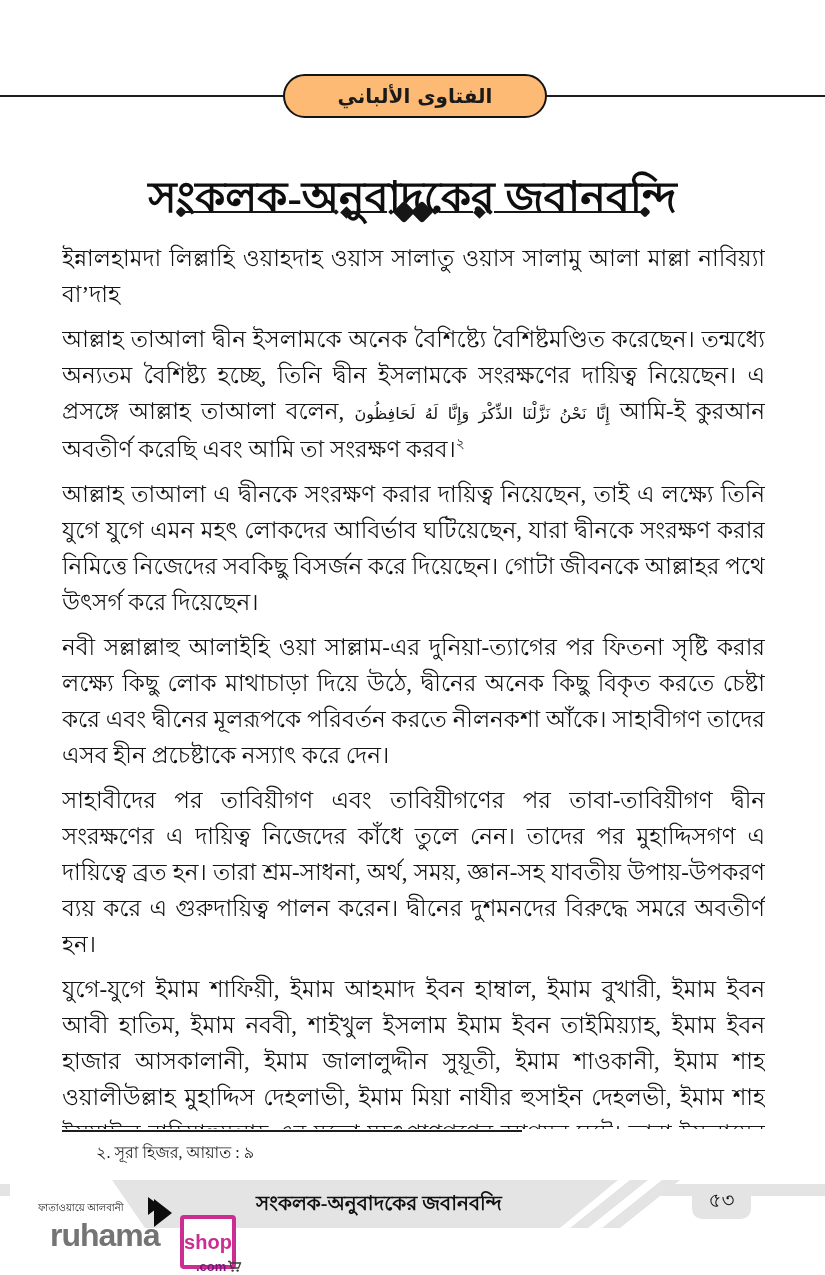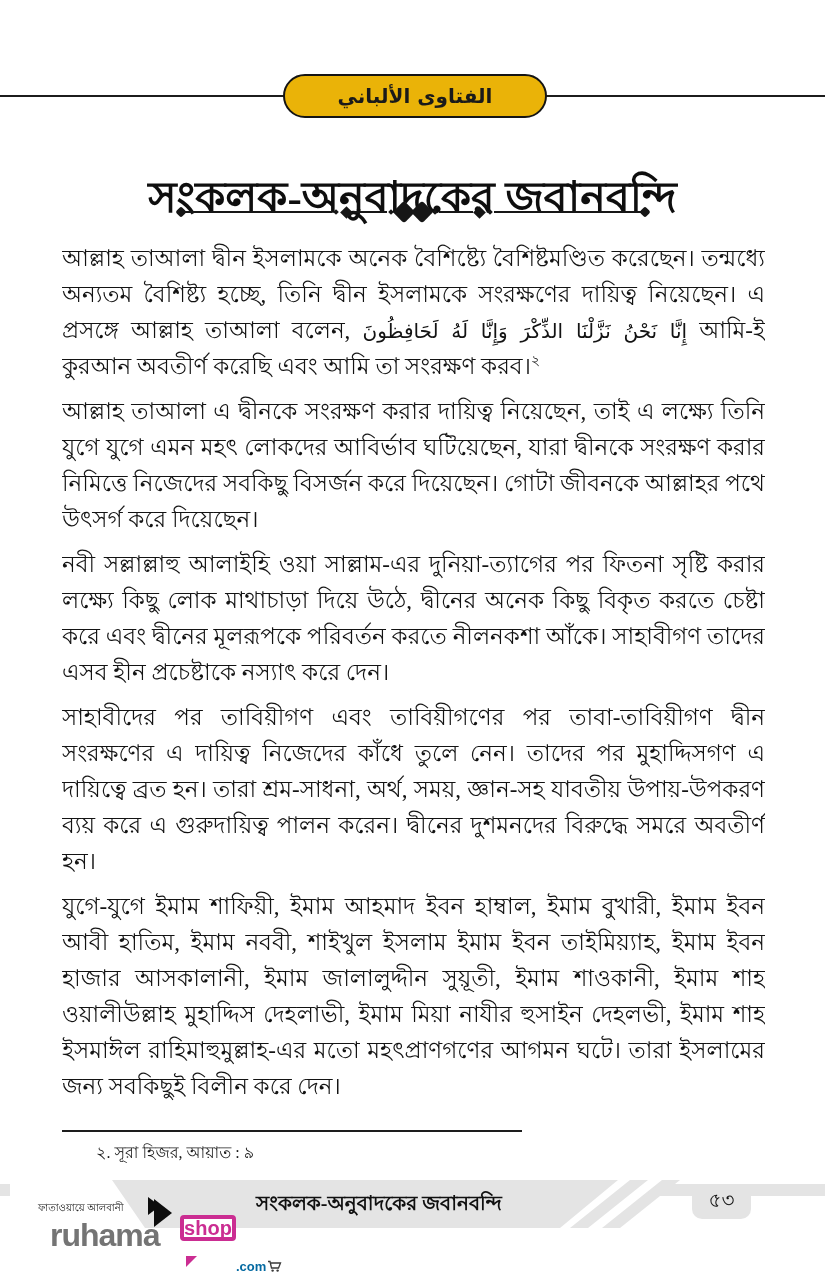--- a/index.html
+++ b/index.html
@@ -4,21 +4,21 @@
 <style>
   html,body{margin:0;padding:0;background:#ffffff;}
   #page{
     position:relative;width:825px;height:1275px;background:#ffffff;overflow:hidden;
     font-family:"Liberation Serif","DejaVu Sans",serif;color:#131313;
   }
   
   .header-rule{position:absolute;left:0;top:95px;width:825px;height:2px;background:#1c1c1c;}
   .header-pill{
     position:absolute;left:283px;top:74px;width:264px;height:44px;
-    background:#eab308;border:2px solid #141414;border-radius:24px;
+    background:#fdba74;border:2px solid #141414;border-radius:24px;
     display:flex;align-items:center;justify-content:center;box-sizing:border-box;
   }
   .header-pill .arabic-banner{
     font-family:"DejaVu Sans",sans-serif;font-size:20px;font-weight:bold;color:#1a1a1a;direction:rtl;
   }
   .page-title{
     position:absolute;left:0;top:136px;width:825px;text-align:center;
     font-size:43px;font-weight:900;color:#0e0e0e;letter-spacing:0;
   }
   
@@ -33,21 +33,21 @@
   .dmd.end{width:8px;height:8px;border-radius:2px;}
   .dmd.marker{width:9px;height:9px;margin:0 2px;}
   .dmd.big{width:16px;height:16px;margin:0 1px;border-radius:3px;}
   .dmd.dot{width:4px;height:4px;margin:0 2px;}
   
   .body-text{
     position:absolute;left:62px;top:241px;width:703px;height:888px;overflow:hidden;
     font-size:23px;line-height:36px;text-align:justify;
   }
   .body-text p{margin:0 0 9px 0;}
-  .arabic{font-family:"DejaVu Sans",sans-serif;font-size:20px;direction:rtl;unicode-bidi:isolate;}
+  .arabic{font-family:"DejaVu Sans",sans-serif;font-size:16px;direction:rtl;unicode-bidi:isolate;}
   sup.fn{font-size:14px;line-height:0;}
   
   .footnote-rule{position:absolute;left:62px;top:1130px;width:460px;height:2px;background:#1d1d1d;}
   .footnote{position:absolute;left:76px;top:1140px;font-size:16px;color:#1a1a1a;margin-left:20px;}
   
   .band{position:absolute;background:#e4e4e4;}
   .band.left-strip{left:0;top:1184px;width:10px;height:12px;}
   .band.center{
     left:110px;top:1180px;width:508px;height:48px;
     clip-path:polygon(2px 0,100% 0,calc(100% - 58px) 100%,35px 100%);
@@ -69,34 +69,34 @@
   .play-arrow{position:absolute;left:148px;top:1197px;width:26px;height:30px;z-index:5;}
   .play-arrow .tri{position:absolute;width:0;height:0;}
   .play-arrow .tri.big{left:6px;top:2px;border-top:14px solid transparent;border-bottom:14px solid transparent;border-left:18px solid #0d0d0d;}
   .play-arrow .tri.small{left:0;top:0;border-top:9px solid transparent;border-bottom:9px solid transparent;border-left:12px solid #0d0d0d;}
   .logo-ruhama{
     position:absolute;left:50px;top:1217px;z-index:5;
     font-family:"Liberation Sans",sans-serif;font-weight:bold;font-size:32px;
     color:#747474;letter-spacing:-1px;
   }
   .logo-bubble{
-    position:absolute;left:180px;top:1215px;width:56px;height:26px;z-index:6;
+    position:absolute;left:180px;top:1215px;width:56px;height:54px;z-index:6;
     background:#ffffff;border:4px solid #cb2d92;border-radius:4px;box-sizing:border-box;
     display:flex;align-items:center;justify-content:center;
   }
   .logo-bubble .shop{
     font-family:"Liberation Sans",sans-serif;font-weight:bold;font-size:20px;color:#cb2d92;
   }
   .bubble-tail{
     position:absolute;left:186px;top:1256px;width:0;height:0;z-index:5;
     border-top:11px solid #cb2d92;border-right:11px solid transparent;
   }
   .logo-domain{
     position:absolute;left:196px;top:1259px;z-index:6;display:flex;align-items:center;gap:1px;
-    font-family:"Liberation Sans",sans-serif;font-weight:bold;font-size:13px;color:#0369a1;margin-left:40px;
+    font-family:"Liberation Sans",sans-serif;font-weight:bold;font-size:13px;color:#701a75;
   }
 </style>
 </head>
 <body>
 
 <div id="page">
 
   <div class="header-rule"></div>
   <div class="header-pill">
     <span class="arabic-banner">الفتاوى الألباني</span>
@@ -115,20 +115,21 @@
     <span class="dmd big"></span>
     <span class="dmd dot"></span>
     <span class="seg short"></span>
     <span class="dmd marker"></span>
     <span class="dmd dot"></span>
     <span class="seg long"></span>
     <span class="dmd end"></span>
   </div>
 
   <div class="body-text" id="body-paragraphs">
+      <p><span>ইন্নালহামদা লিল্লাহি ওয়াহদাহ ওয়াস সালাতু ওয়াস সালামু আলা মাল্লা নাবিয়্যা বা’দাহ</span></p>
       <p><span>আল্লাহ তাআলা দ্বীন ইসলামকে অনেক বৈশিষ্ট্যে বৈশিষ্টমণ্ডিত করেছেন। তন্মধ্যে অন্যতম বৈশিষ্ট্য হচ্ছে, তিনি দ্বীন ইসলামকে সংরক্ষণের দায়িত্ব নিয়েছেন। এ প্রসঙ্গে আল্লাহ তাআলা বলেন,  </span><span class="arabic">إِنَّا نَحْنُ نَزَّلْنَا الذِّكْرَ وَإِنَّا لَهُ لَحَافِظُونَ</span><span> আমি-ই কুরআন অবতীর্ণ করেছি এবং আমি তা সংরক্ষণ করব।</span><sup class="fn">২</sup></p>
       <p><span>আল্লাহ তাআলা এ দ্বীনকে সংরক্ষণ করার দায়িত্ব নিয়েছেন, তাই এ লক্ষ্যে তিনি যুগে যুগে এমন মহৎ লোকদের আবির্ভাব ঘটিয়েছেন, যারা দ্বীনকে সংরক্ষণ করার নিমিত্তে নিজেদের সবকিছু বিসর্জন করে দিয়েছেন। গোটা জীবনকে আল্লাহর পথে উৎসর্গ করে দিয়েছেন।</span></p>
       <p><span>নবী সল্লাল্লাহু আলাইহি ওয়া সাল্লাম-এর দুনিয়া-ত্যাগের পর ফিতনা সৃষ্টি করার লক্ষ্যে কিছু লোক মাথাচাড়া দিয়ে উঠে, দ্বীনের অনেক কিছু বিকৃত করতে চেষ্টা করে এবং দ্বীনের মূলরূপকে পরিবর্তন করতে নীলনকশা আঁকে। সাহাবীগণ তাদের এসব হীন প্রচেষ্টাকে নস্যাৎ করে দেন।</span></p>
       <p><span>সাহাবীদের পর তাবিয়ীগণ এবং তাবিয়ীগণের পর তাবা-তাবিয়ীগণ দ্বীন সংরক্ষণের এ দায়িত্ব নিজেদের কাঁধে তুলে নেন। তাদের পর মুহাদ্দিসগণ এ দায়িত্বে ব্রত হন। তারা শ্রম-সাধনা, অর্থ, সময়, জ্ঞান-সহ যাবতীয় উপায়-উপকরণ ব্যয় করে এ গুরুদায়িত্ব পালন করেন। দ্বীনের দুশমনদের বিরুদ্ধে সমরে অবতীর্ণ হন।</span></p>
       <p><span>যুগে-যুগে ইমাম শাফিয়ী, ইমাম আহমাদ ইবন হাম্বাল, ইমাম বুখারী, ইমাম ইবন আবী হাতিম, ইমাম নববী, শাইখুল ইসলাম ইমাম ইবন তাইমিয়্যাহ, ইমাম ইবন হাজার আসকালানী, ইমাম জালালুদ্দীন সুয়ূতী, ইমাম শাওকানী, ইমাম শাহ ওয়ালীউল্লাহ মুহাদ্দিস দেহলাভী, ইমাম মিয়া নাযীর হুসাইন দেহলভী, ইমাম শাহ ইসমাঈল রাহিমাহুমুল্লাহ-এর মতো মহৎপ্রাণগণের আগমন ঘটে। তারা ইসলামের জন্য সবকিছুই বিলীন করে দেন।</span></p>
     </div>
 
   <div class="footnote-rule"></div>
   <div class="footnote">২. সূরা হিজর, আয়াত : ৯</div>
 

